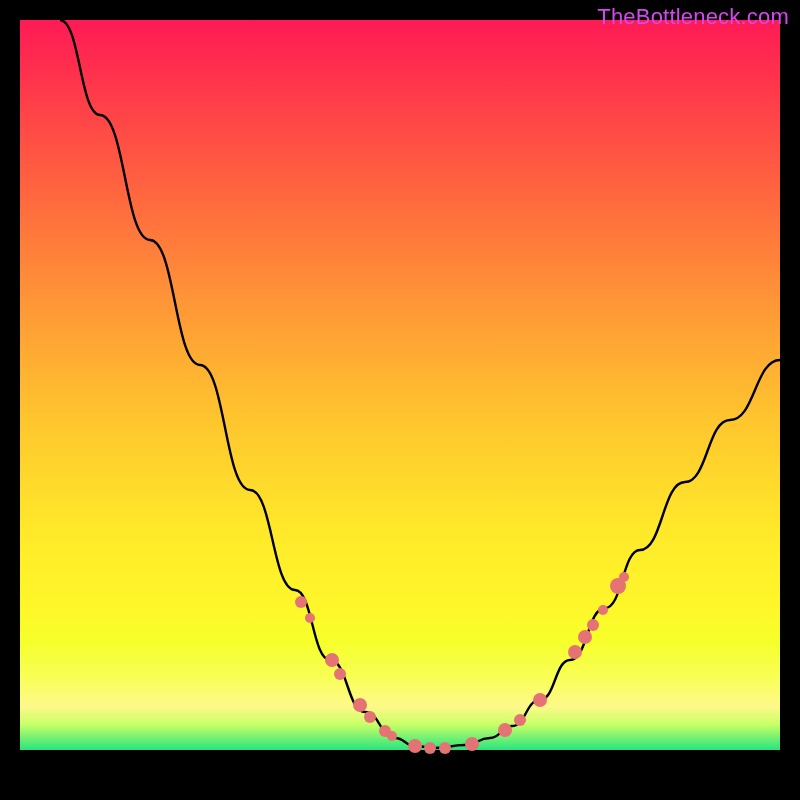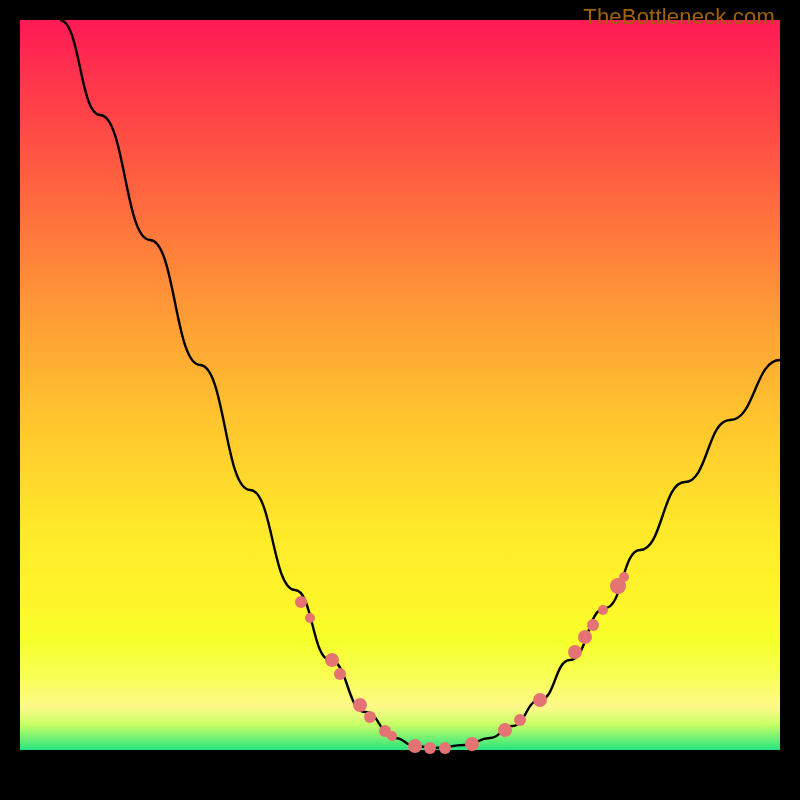--- a/index.html
+++ b/index.html
@@ -43,23 +43,23 @@
   }
   svg.curve {
     position: absolute;
     left: 0;
     top: 0;
     width: 760px;
     height: 760px;
   }
   .watermark {
     position: absolute;
-    right: 25px;
+    right: 11px;
     top: 4px;
-    color: #a16207;
+    color: #d946ef;
     font-size: 22px;
     font-weight: 500;
     letter-spacing: 0.2px;
   }
 </style>
 </head>
 <body>
 
 <div class="frame">
   <div class="gradient"></div>

